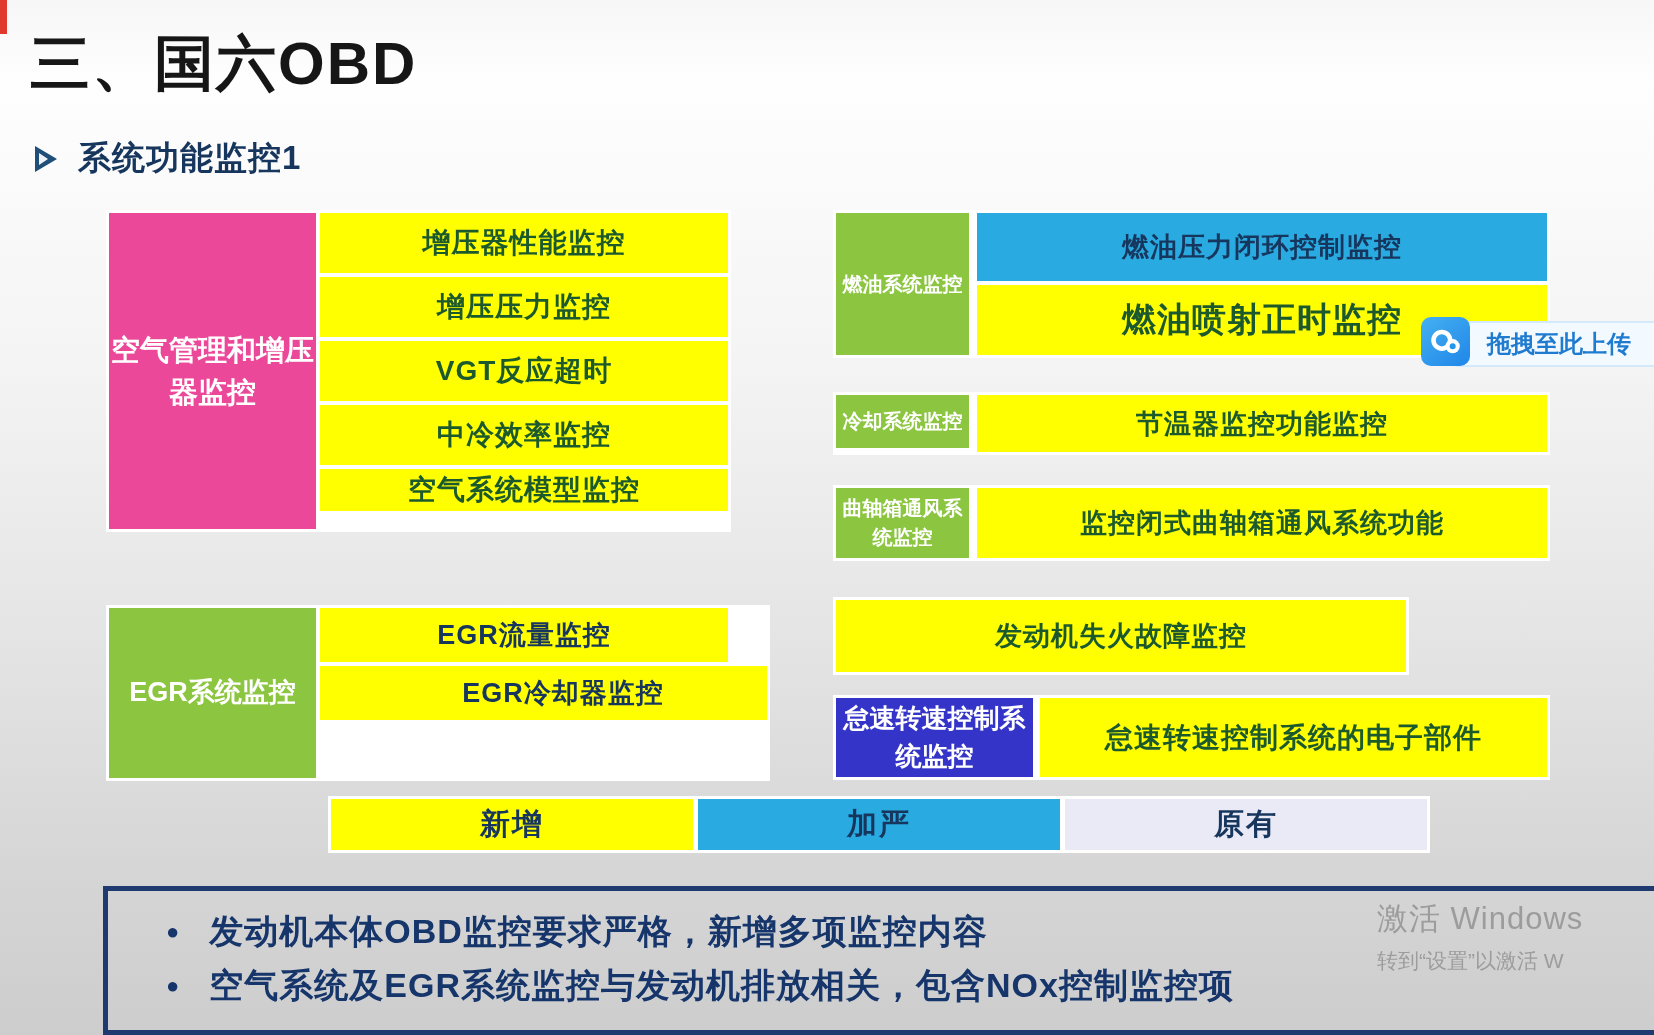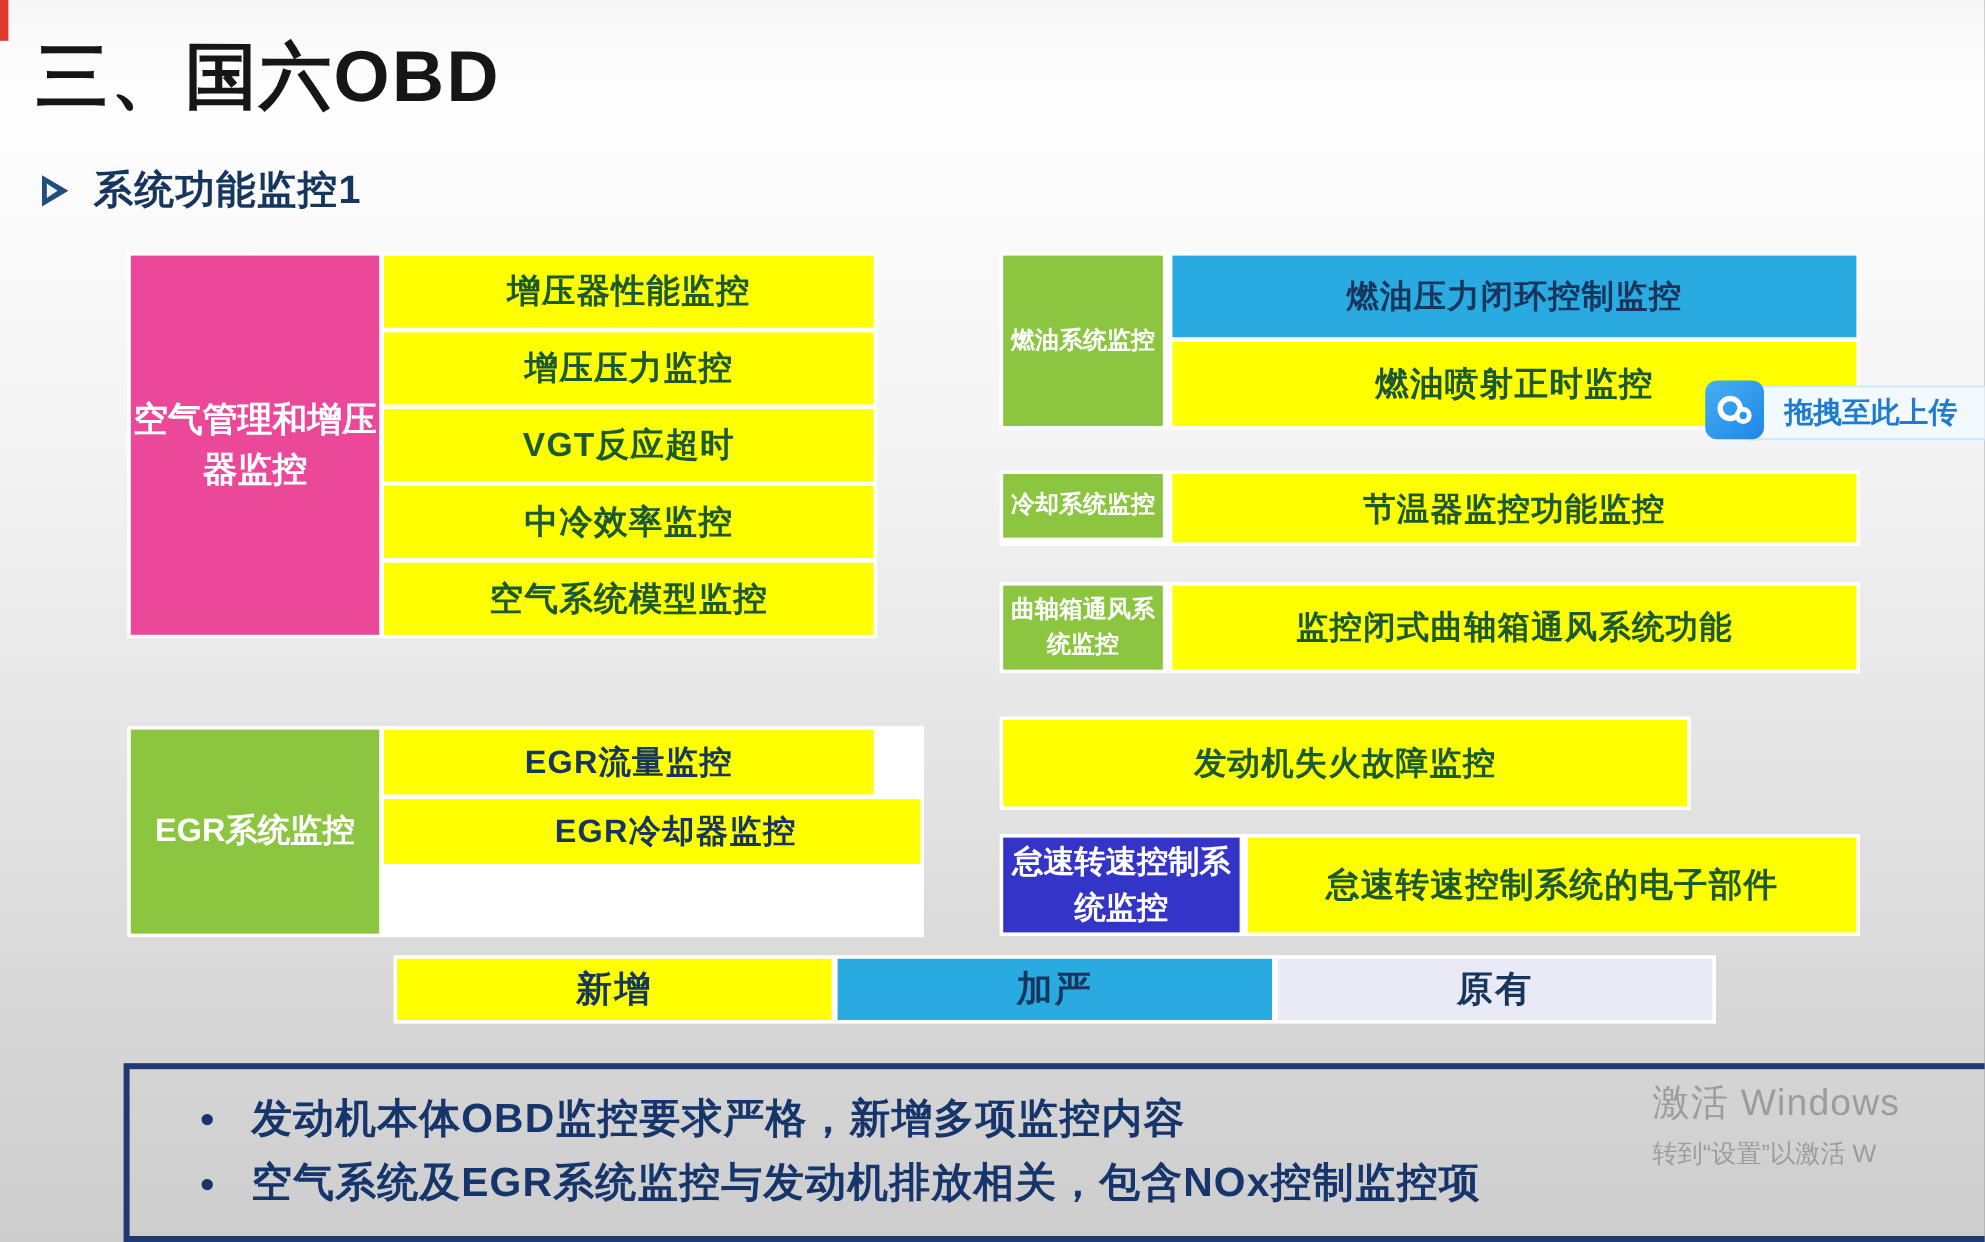--- a/index.html
+++ b/index.html
@@ -64,35 +64,35 @@
   </div>
 
   <div id="tables-root">
       <div class="tbl" style="left: 106px; top: 210px; gap: 4px;">
         <div class="tbl-label" style="width: 207px; height: 316px; background: #ec4899; font-size: 29px;">空气管理和增压器监控</div>
         <div class="tbl-rows" style="gap: 4px;">
           <div class="tbl-row" style="width: 408px; height: 60px; background: rgb(255, 255, 0); color: rgb(28, 90, 45); font-size: 28px; font-weight: 600;">增压器性能监控</div>
           <div class="tbl-row" style="width: 408px; height: 60px; background: rgb(255, 255, 0); color: rgb(28, 90, 45); font-size: 28px; font-weight: 600;">增压压力监控</div>
           <div class="tbl-row" style="width: 408px; height: 60px; background: rgb(255, 255, 0); color: rgb(28, 90, 45); font-size: 28px; font-weight: 800;">VGT反应超时</div>
           <div class="tbl-row" style="width: 408px; height: 60px; background: rgb(255, 255, 0); color: rgb(28, 90, 45); font-size: 28px; font-weight: 600;">中冷效率监控</div>
-          <div class="tbl-row" style="width: 408px; height: 60px; background: rgb(255, 255, 0); color: rgb(28, 90, 45); font-size: 28px; font-weight: 600;">空气系统模型监控</div>
+          <div class="tbl-row" style="width: 408px; height: 42px; background: rgb(255, 255, 0); color: rgb(28, 90, 45); font-size: 28px; font-weight: 600;">空气系统模型监控</div>
         </div>
       </div>
       <div class="tbl" style="left: 106px; top: 605px; gap: 4px;">
         <div class="tbl-label" style="width: 207px; height: 170px; background: rgb(140, 197, 64); font-size: 27px;">EGR系统监控</div>
         <div class="tbl-rows" style="gap: 4px;">
           <div class="tbl-row" style="width: 408px; height: 54px; background: rgb(255, 255, 0); color: rgb(23, 54, 93); font-size: 27px; font-weight: 800;">EGR流量监控</div>
           <div class="tbl-row" style="width: 408px; height: 54px; background: rgb(255, 255, 0); color: rgb(23, 54, 93); font-size: 27px; font-weight: 800; padding-left: 39px;">EGR冷却器监控</div>
         </div>
       </div>
       <div class="tbl" style="left: 833px; top: 210px; gap: 8px;">
         <div class="tbl-label" style="width: 133px; height: 142px; background: rgb(140, 197, 64); font-size: 20px;">燃油系统监控</div>
         <div class="tbl-rows" style="gap: 4px;">
           <div class="tbl-row" style="width: 570px; height: 68px; background: rgb(41, 171, 226); color: rgb(23, 54, 93); font-size: 27px; font-weight: 600;">燃油压力闭环控制监控</div>
-          <div class="tbl-row" style="width: 570px; height: 70px; background: rgb(255, 255, 0); color: rgb(28, 90, 45); font-size: 28px; font-weight: 600;">燃油喷射正时监控</div>
+          <div class="tbl-row" style="width: 570px; height: 70px; background: rgb(255, 255, 0); color: rgb(28, 90, 45); font-size: 34px; font-weight: 600;">燃油喷射正时监控</div>
         </div>
       </div>
       <div class="tbl" style="left: 833px; top: 392px; gap: 8px;">
         <div class="tbl-label" style="width: 133px; height: 53px; background: rgb(140, 197, 64); font-size: 20px;">冷却系统监控</div>
         <div class="tbl-rows" style="gap: 4px;">
           <div class="tbl-row" style="width: 570px; height: 57px; background: rgb(255, 255, 0); color: rgb(28, 90, 45); font-size: 27px; font-weight: 600;">节温器监控功能监控</div>
         </div>
       </div>
       <div class="tbl" style="left: 833px; top: 485px; gap: 8px;">
         <div class="tbl-label" style="width: 133px; height: 70px; background: rgb(140, 197, 64); font-size: 20px;">曲轴箱通风系统监控</div>

